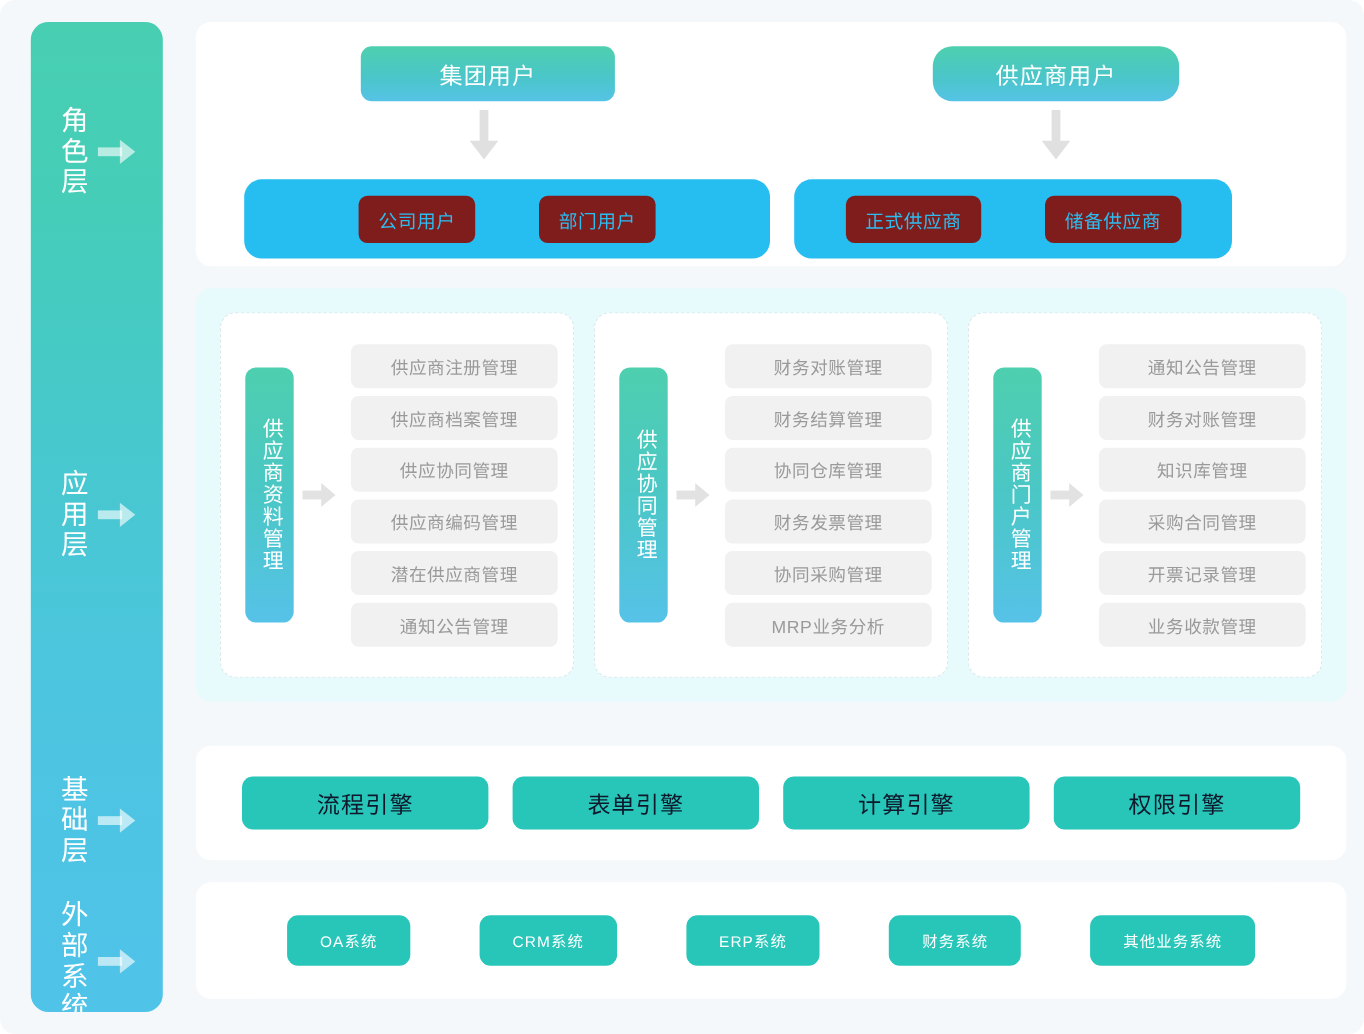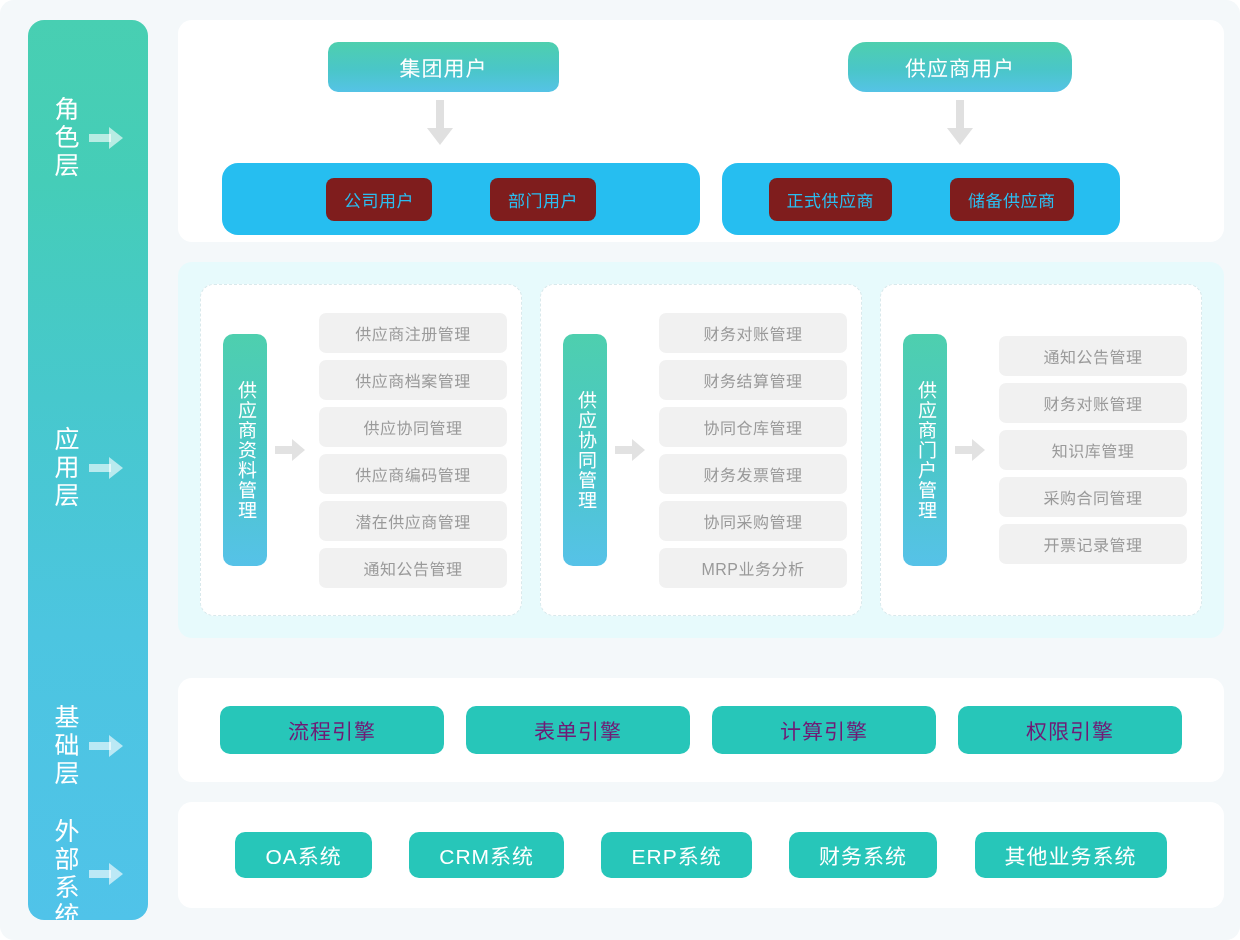--- a/index.html
+++ b/index.html
@@ -261,21 +261,21 @@
     top: 678px;
     height: 104px;
     display: flex;
     align-items: center;
     justify-content: space-evenly;
     padding: 0 20px;
   }
 
   .engine-btn {
     background: #27c6b9;
-    color: #701a75;
+    color: #0f172a;
     font-size: 21px;
     border-radius: 10px;
     height: 48px;
     width: 224px;
     display: flex;
     align-items: center;
     justify-content: center;
     letter-spacing: 1px;
     border: none;
     font-family: inherit;
@@ -288,21 +288,21 @@
     height: 106px;
     display: flex;
     align-items: center;
     justify-content: space-evenly;
     padding: 0 20px;
   }
 
   .ext-btn {
     background: #27c6b9;
     color: #ffffff;
-    font-size: 21px;
+    font-size: 14px;
     border-radius: 10px;
     height: 46px;
     padding: 0 30px;
     display: flex;
     align-items: center;
     justify-content: center;
     letter-spacing: 1px;
     white-space: nowrap;
     border: none;
     font-family: inherit;
@@ -397,20 +397,21 @@
         <div class="app-vertical">
           <span>供应商门户管理</span>
         </div>
         <div class="app-arrow"></div>
         <div class="app-items">
           <div class="app-item">通知公告管理</div>
           <div class="app-item">财务对账管理</div>
           <div class="app-item">知识库管理</div>
           <div class="app-item">采购合同管理</div>
           <div class="app-item">开票记录管理</div>
+          <div class="app-item">业务收款管理</div>
         </div>
       </div>
 
     </div>
   </div>
 
   <div class="panel panel-base">
     <button class="engine-btn">流程引擎</button>
     <button class="engine-btn">表单引擎</button>
     <button class="engine-btn">计算引擎</button>

